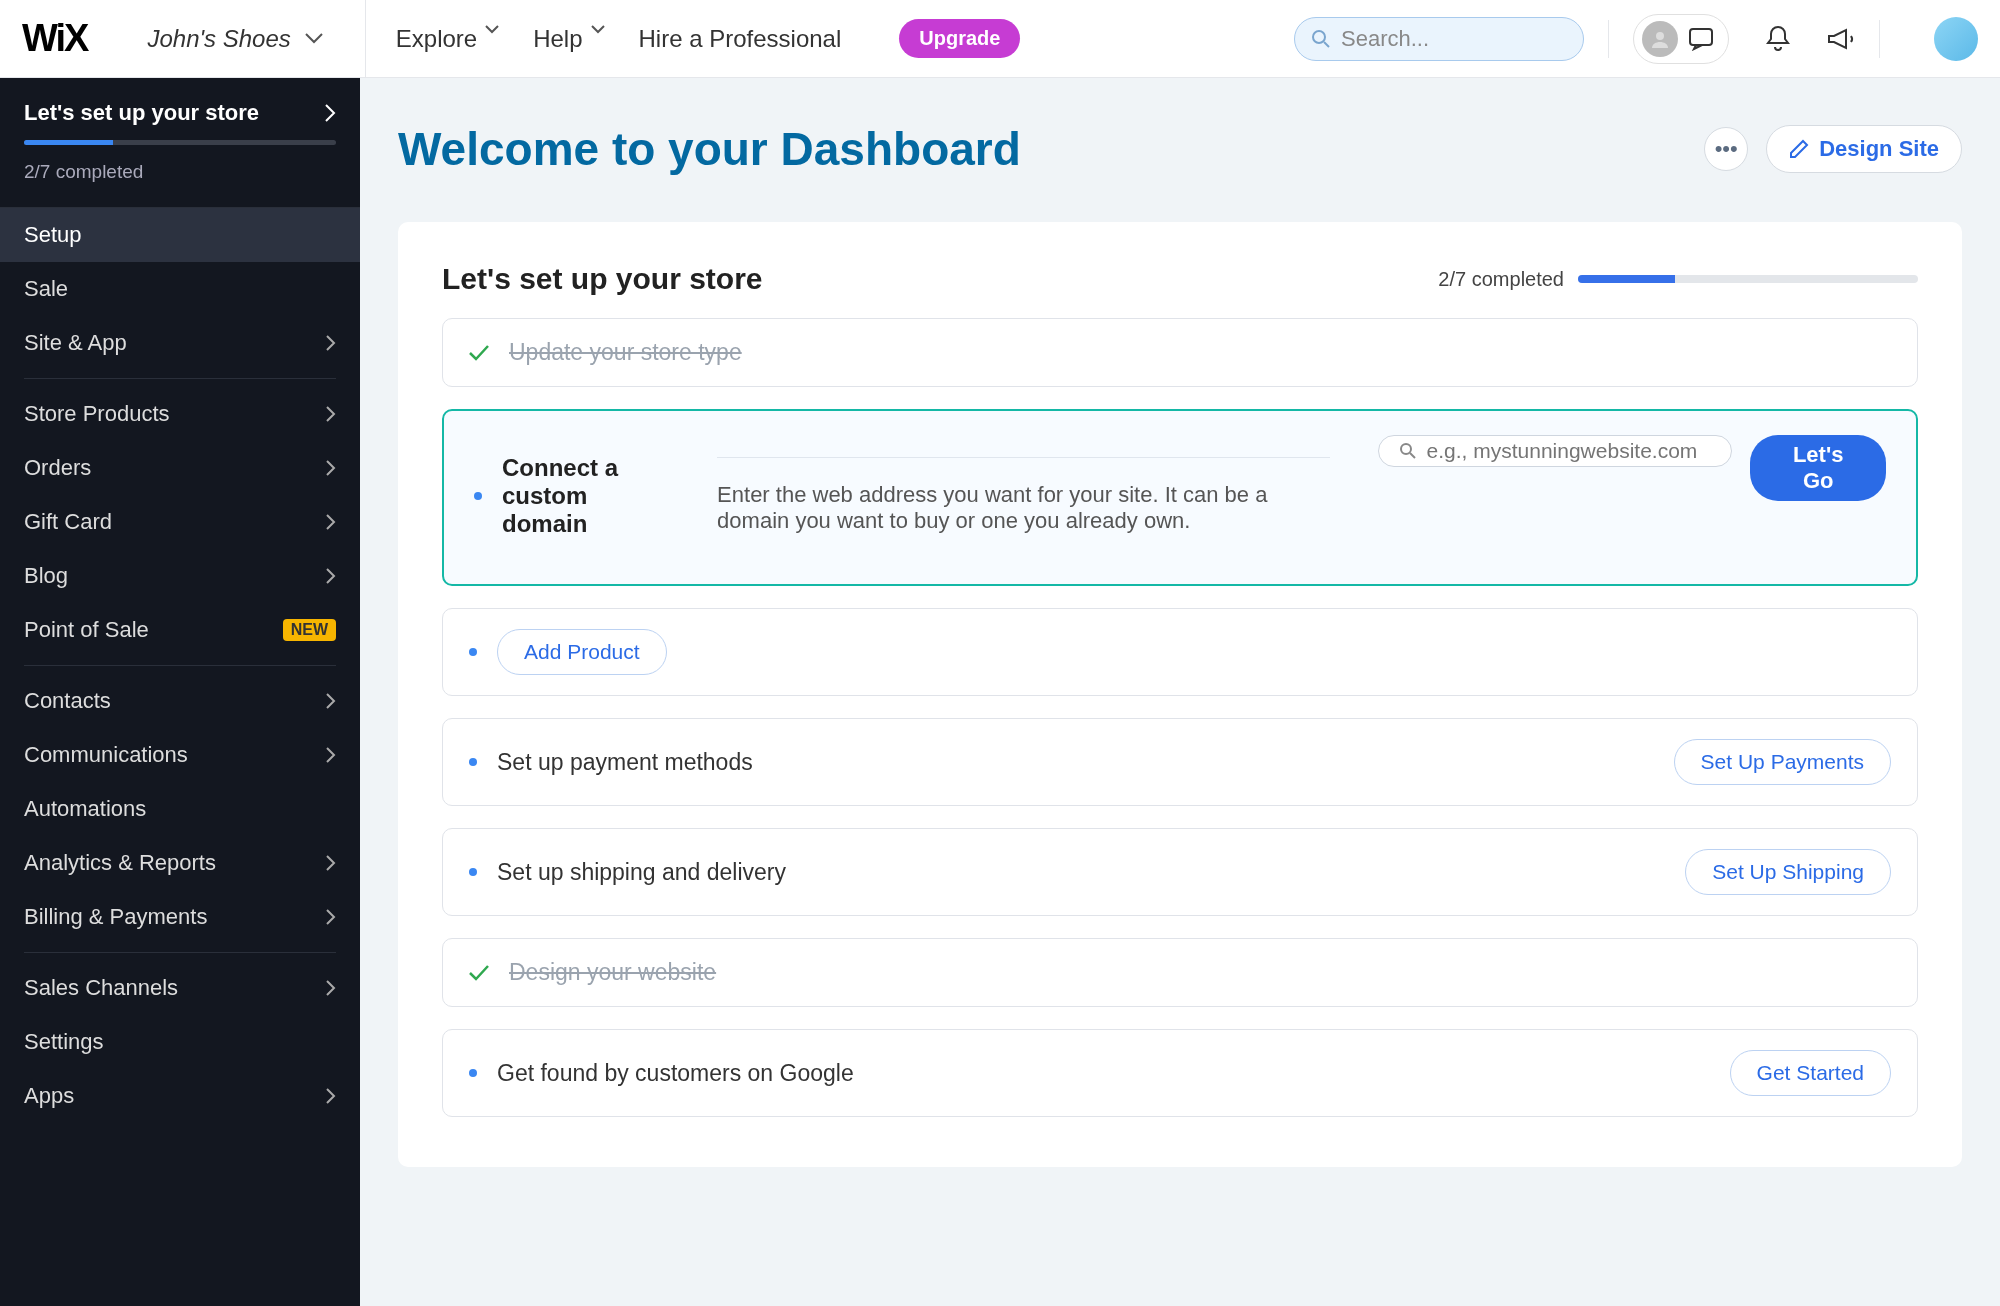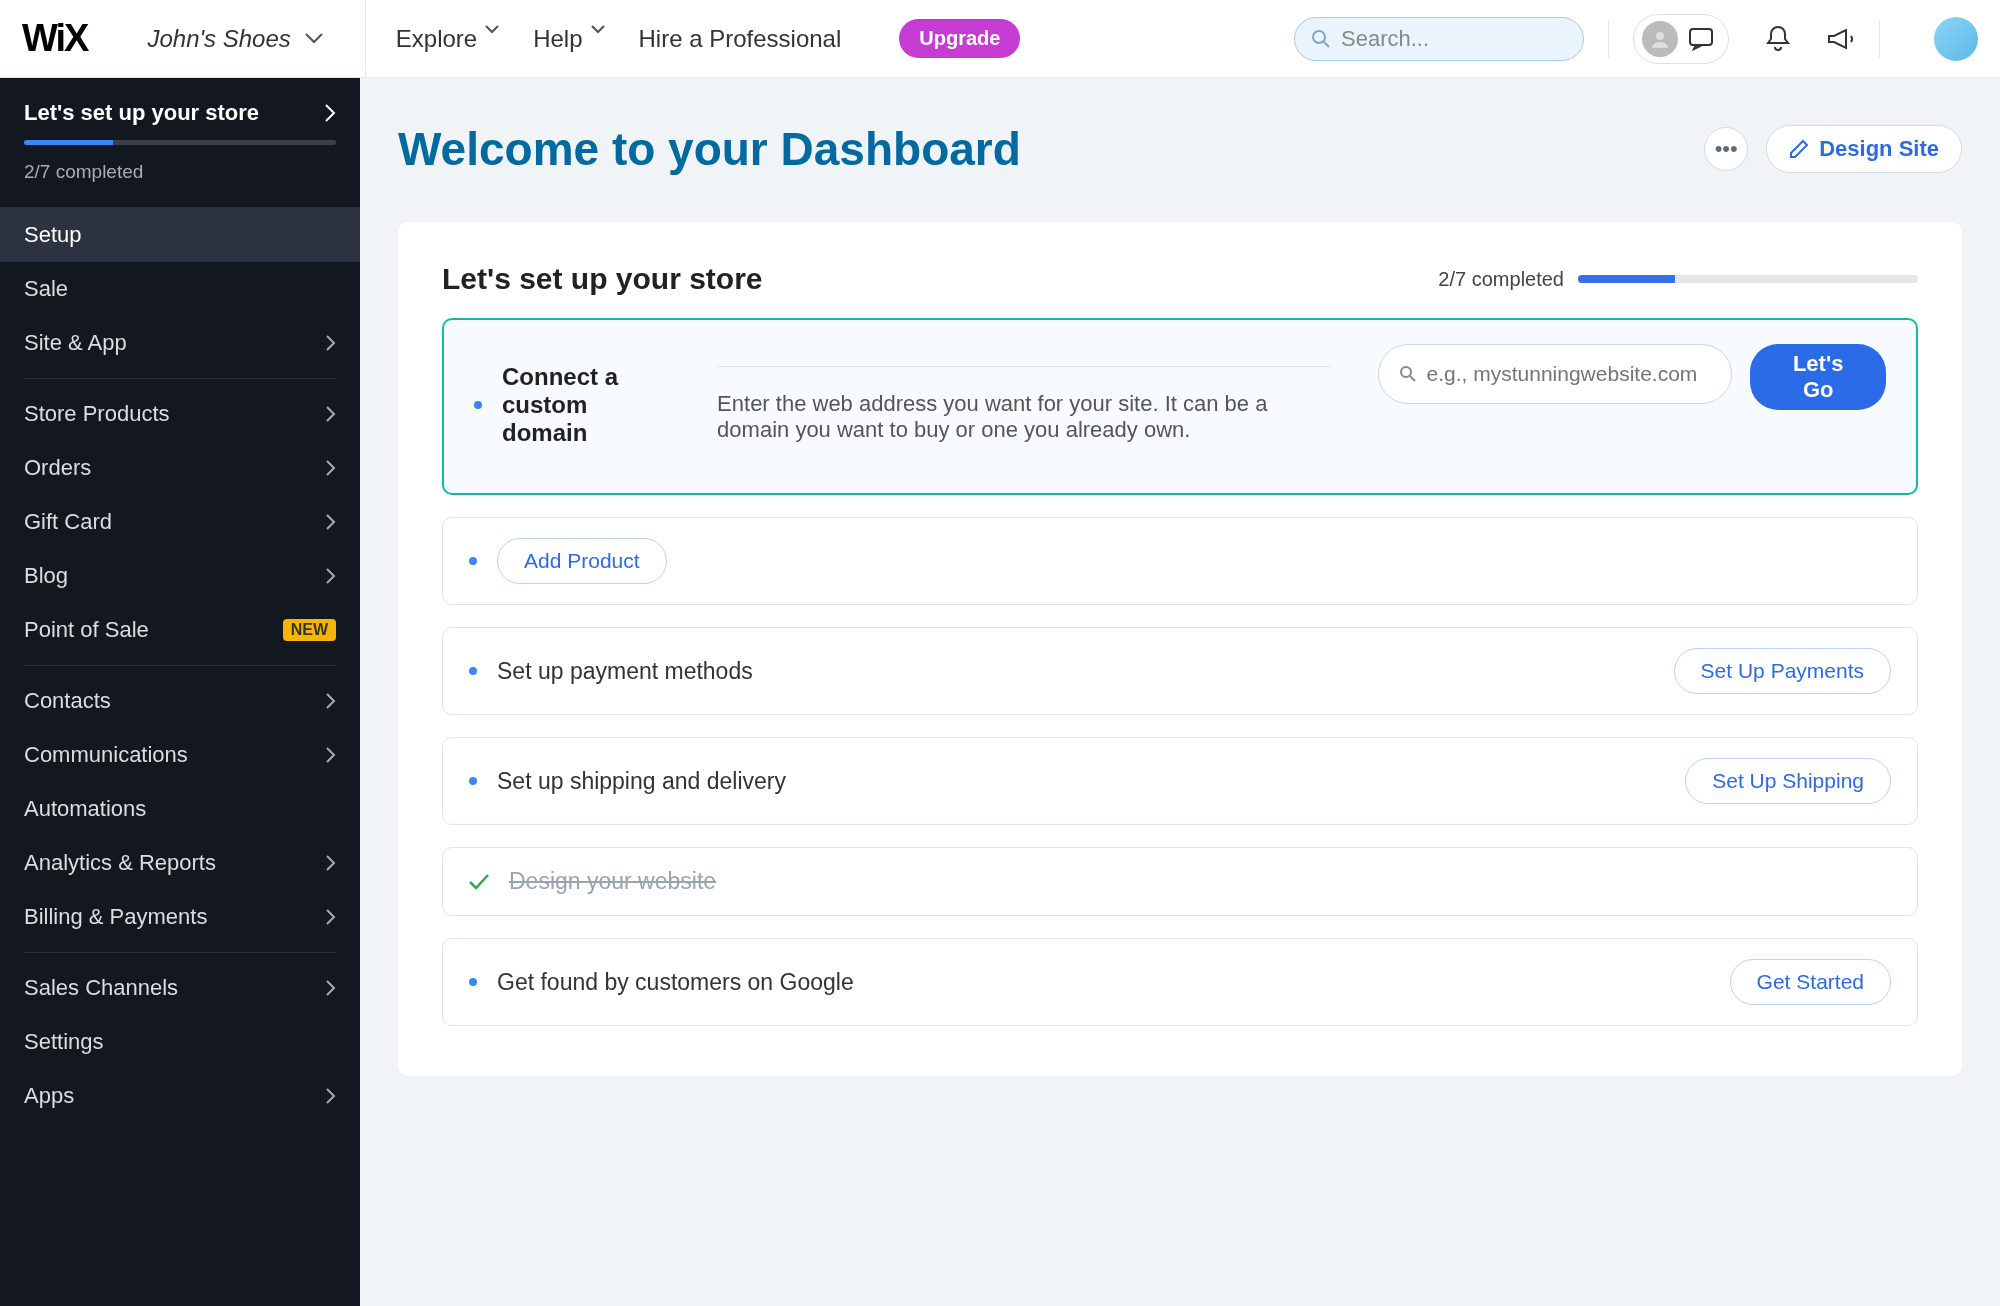--- a/index.html
+++ b/index.html
@@ -50,21 +50,21 @@
 .step { border: 1px solid #e0e3e9; border-radius: 10px; margin-top: 22px; padding: 20px 26px; display: flex; align-items: center; gap: 20px; }
 .step.done .step-label { text-decoration: line-through; color: #9aa3ae; }
 .step.active { border: 2px solid #14b8a6; background: #f7fbff; flex-direction: row; align-items: stretch; padding: 24px 30px 28px; }
 .step-row { display: flex; align-items: center; gap: 20px; }
 .bullet { width: 8px; height: 8px; border-radius: 50%; background: #3a87f2; flex-shrink: 0; }
 .check { color: #2fa84f; flex-shrink: 0; }
 .step-label { font-size: 23px; color: #333; flex: 1; font-weight: 500; }
 .step.active .step-label { font-weight: 700; color: #222; font-size: 24px; }
 .step-desc { font-size: 22px; color: #555; margin: 22px 0 22px 28px; padding-top: 24px; border-top: 1px solid #e0e6ee; }
 .step-input-row { display: flex; gap: 18px; margin-left: 28px; }
-.domain-input { display: flex; align-items: center; gap: 10px; border: 1px solid #cfd6df; border-radius: 30px; padding: 8px 20px; width: 384px; height: 60px; background: #fff; }
+.domain-input { display: flex; align-items: center; gap: 10px; border: 1px solid #cfd6df; border-radius: 30px; padding: 8px 20px; width: 384px; height: 32px; background: #fff; }
 .domain-input input { border: none; outline: none; font-size: 21px; width: 100%; background: transparent; }
 .go-btn { background: #2b6be6; color: #fff; border: none; font-size: 22px; font-weight: 600; padding: 0 28px; height: 66px; border-radius: 28px; cursor: pointer; }
 .step-action { border: 1px solid #bcd2f2; background: #fff; color: #2b6be6; font-size: 21px; font-weight: 500; padding: 10px 26px; border-radius: 26px; cursor: pointer; white-space: nowrap; }
 
 .chev { display: inline-block; }
 svg { display: block; }
 </style>
 </head>
 <body>
 
@@ -279,20 +279,28 @@
     <div class="card-head">
       <div class="card-title">Let's set up your store</div>
       <div class="card-progress">
         <span class="card-progress-text">2/7 completed</span>
         <div class="card-progress-bar">
             <div></div>
           </div>
       </div>
     </div>
 
+    <div class="step done">
+      <span class="check">
+          <svg width="20" height="16" viewBox="0 0 20 16">
+            <path d="M1 8l6 6L19 1" stroke="#2fa84f" stroke-width="2.5" fill="none"></path>
+          </svg>
+        </span>
+      <span class="step-label">Update your store type</span>
+    </div>
 
     <div class="step active">
       <div class="step-row">
         <span class="bullet"></span>
         <span class="step-label">Connect a custom domain</span>
       </div>
       <div class="step-desc">Enter the web address you want for your site. It can be a domain you want to buy or one you already own.</div>
       <div class="step-input-row">
         <div class="domain-input">
           <span>

